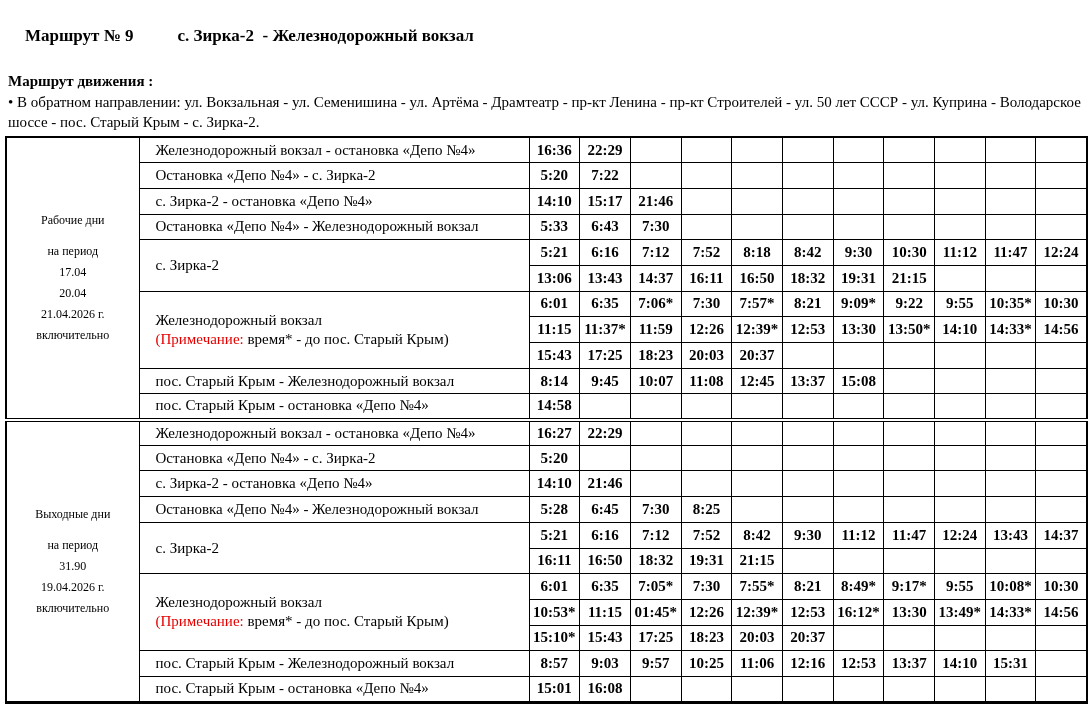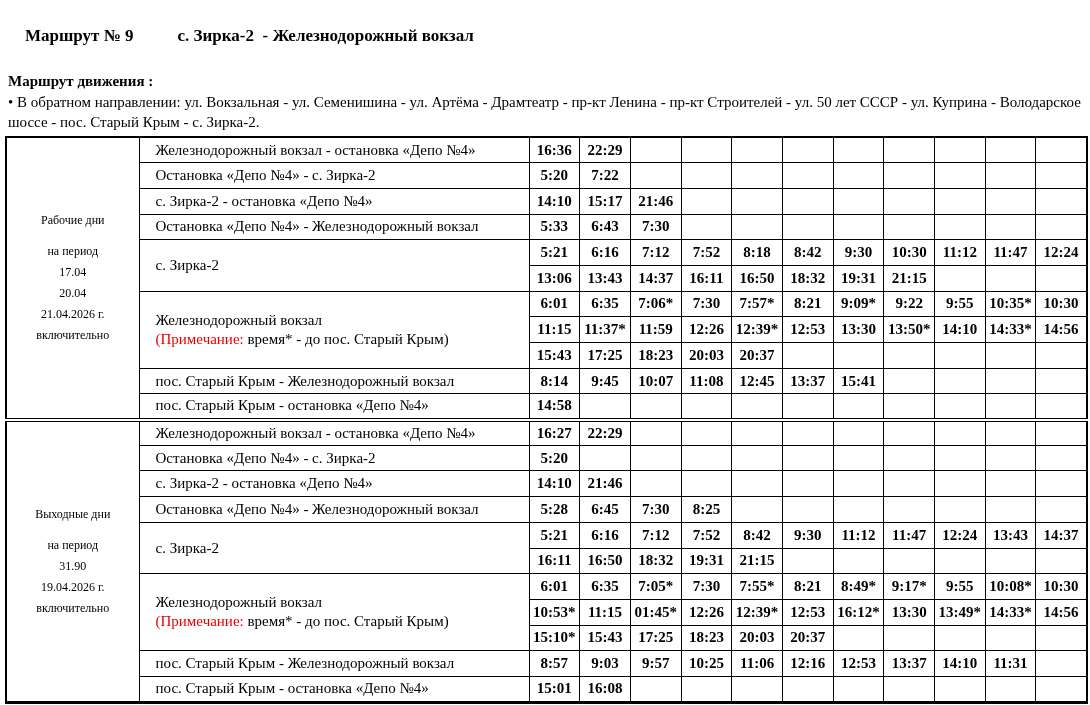--- a/index.html
+++ b/index.html
@@ -218,21 +218,21 @@
         <td class="time-cell"></td>
       </tr>
       <tr>
         <td class="route-cell" rowspan="1">пос. Старый Крым - Железнодорожный вокзал</td>
         <td class="time-cell">8:14</td>
         <td class="time-cell">9:45</td>
         <td class="time-cell">10:07</td>
         <td class="time-cell">11:08</td>
         <td class="time-cell">12:45</td>
         <td class="time-cell">13:37</td>
-        <td class="time-cell">15:41</td>
+        <td class="time-cell">15:08</td>
         <td class="time-cell"></td>
         <td class="time-cell"></td>
         <td class="time-cell"></td>
         <td class="time-cell"></td>
       </tr>
       <tr>
         <td class="route-cell" rowspan="1">пос. Старый Крым - остановка «Депо №4»</td>
         <td class="time-cell">14:58</td>
         <td class="time-cell"></td>
         <td class="time-cell"></td>
@@ -383,21 +383,21 @@
         <td class="route-cell" rowspan="1">пос. Старый Крым - Железнодорожный вокзал</td>
         <td class="time-cell">8:57</td>
         <td class="time-cell">9:03</td>
         <td class="time-cell">9:57</td>
         <td class="time-cell">10:25</td>
         <td class="time-cell">11:06</td>
         <td class="time-cell">12:16</td>
         <td class="time-cell">12:53</td>
         <td class="time-cell">13:37</td>
         <td class="time-cell">14:10</td>
-        <td class="time-cell">11:31</td>
+        <td class="time-cell">15:31</td>
         <td class="time-cell"></td>
       </tr>
       <tr>
         <td class="route-cell" rowspan="1">пос. Старый Крым - остановка «Депо №4»</td>
         <td class="time-cell">15:01</td>
         <td class="time-cell">16:08</td>
         <td class="time-cell"></td>
         <td class="time-cell"></td>
         <td class="time-cell"></td>
         <td class="time-cell"></td>

